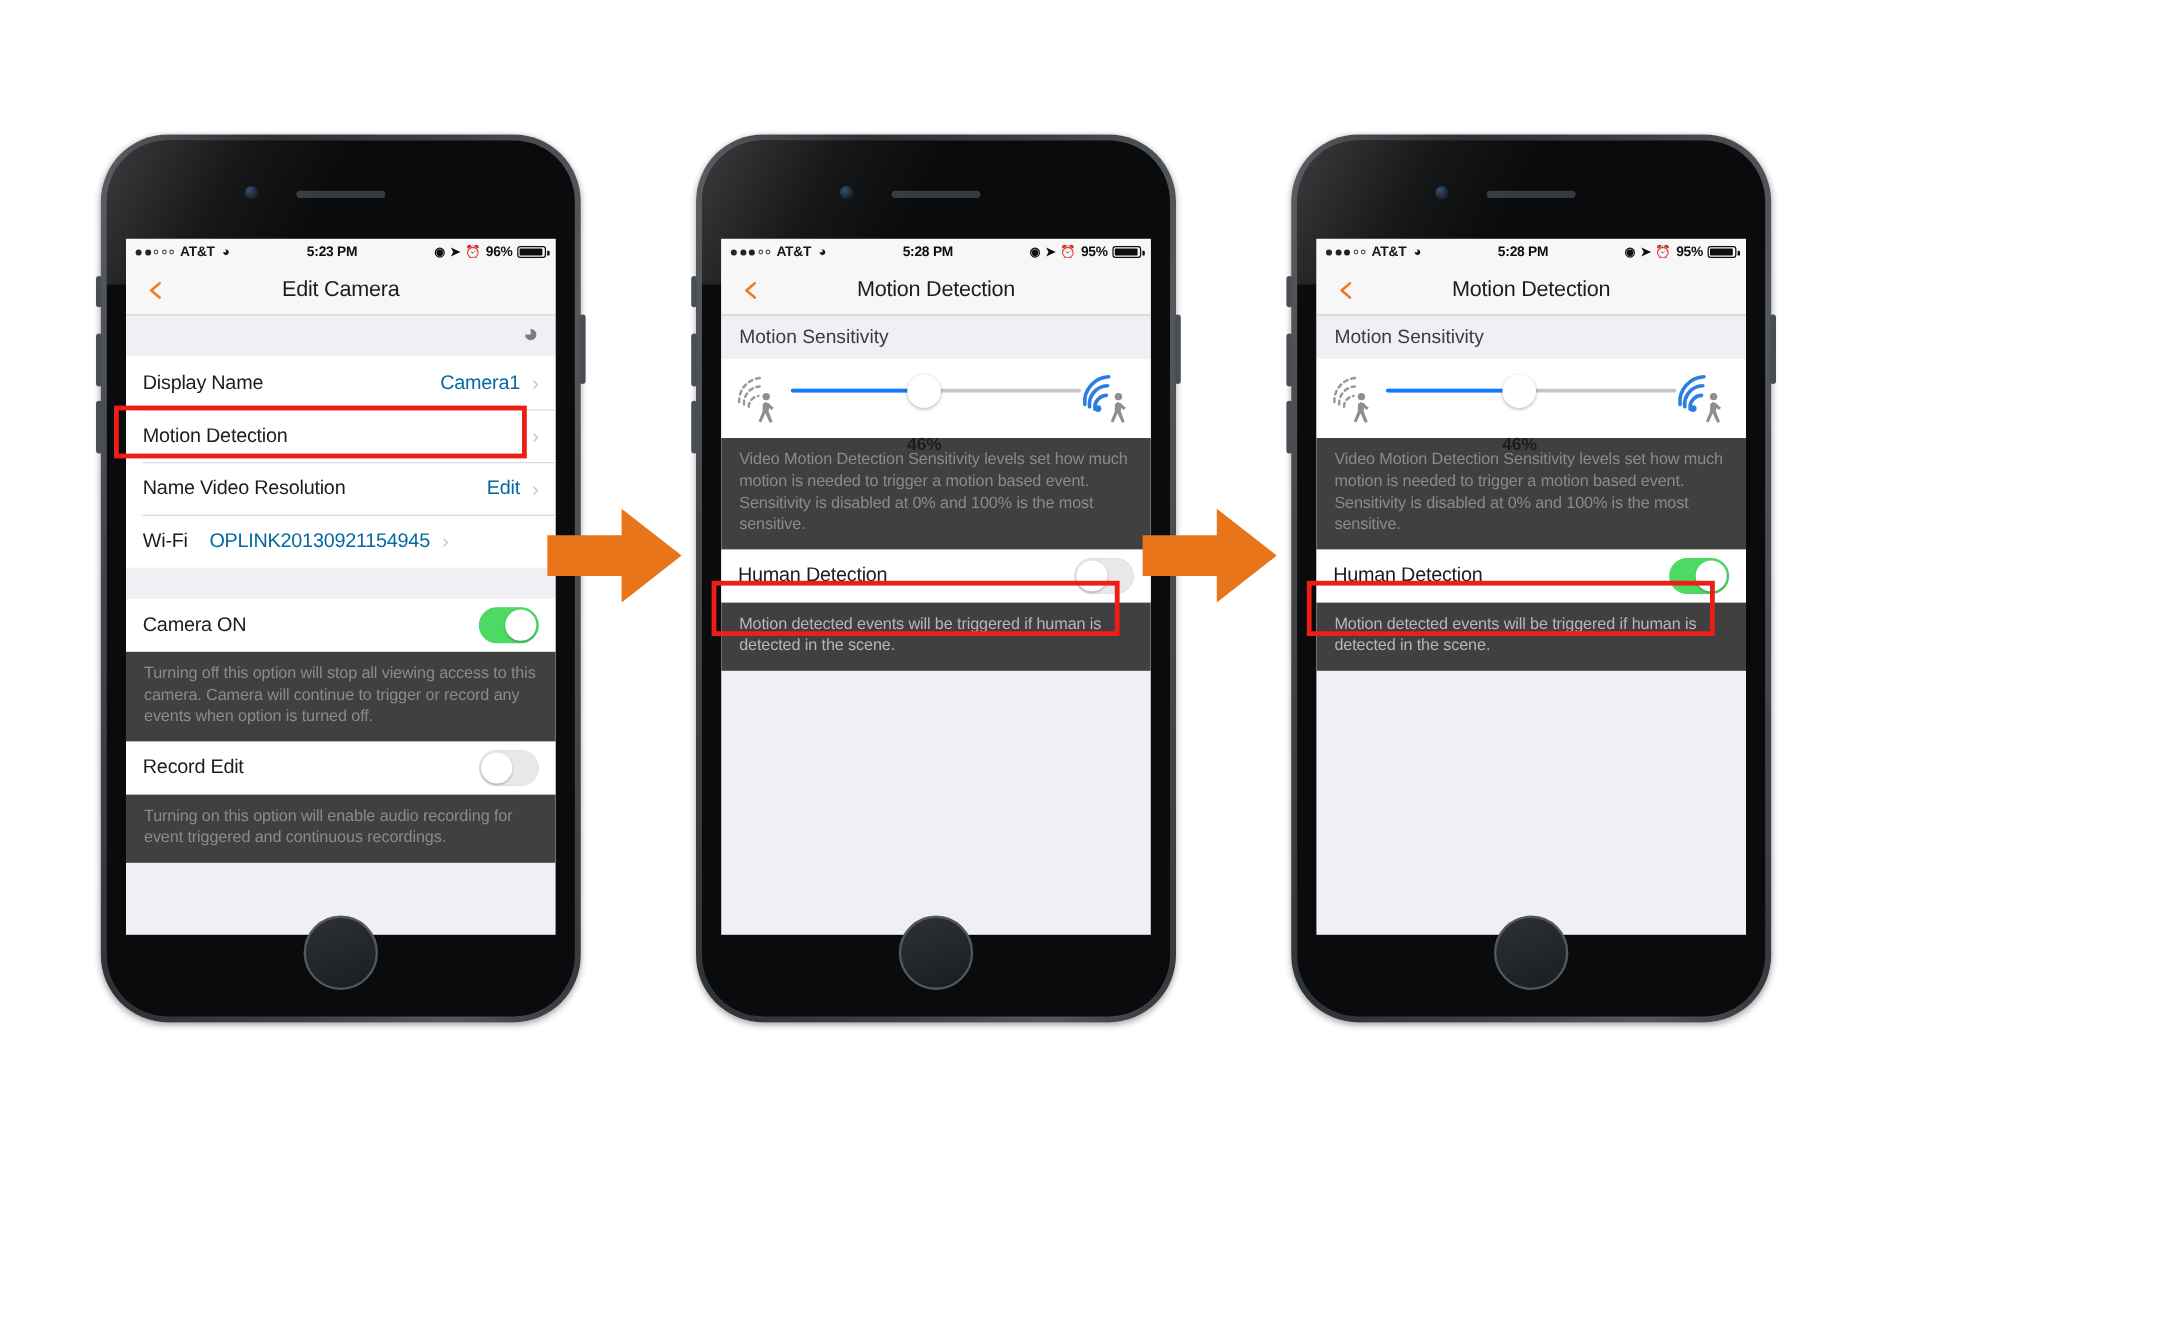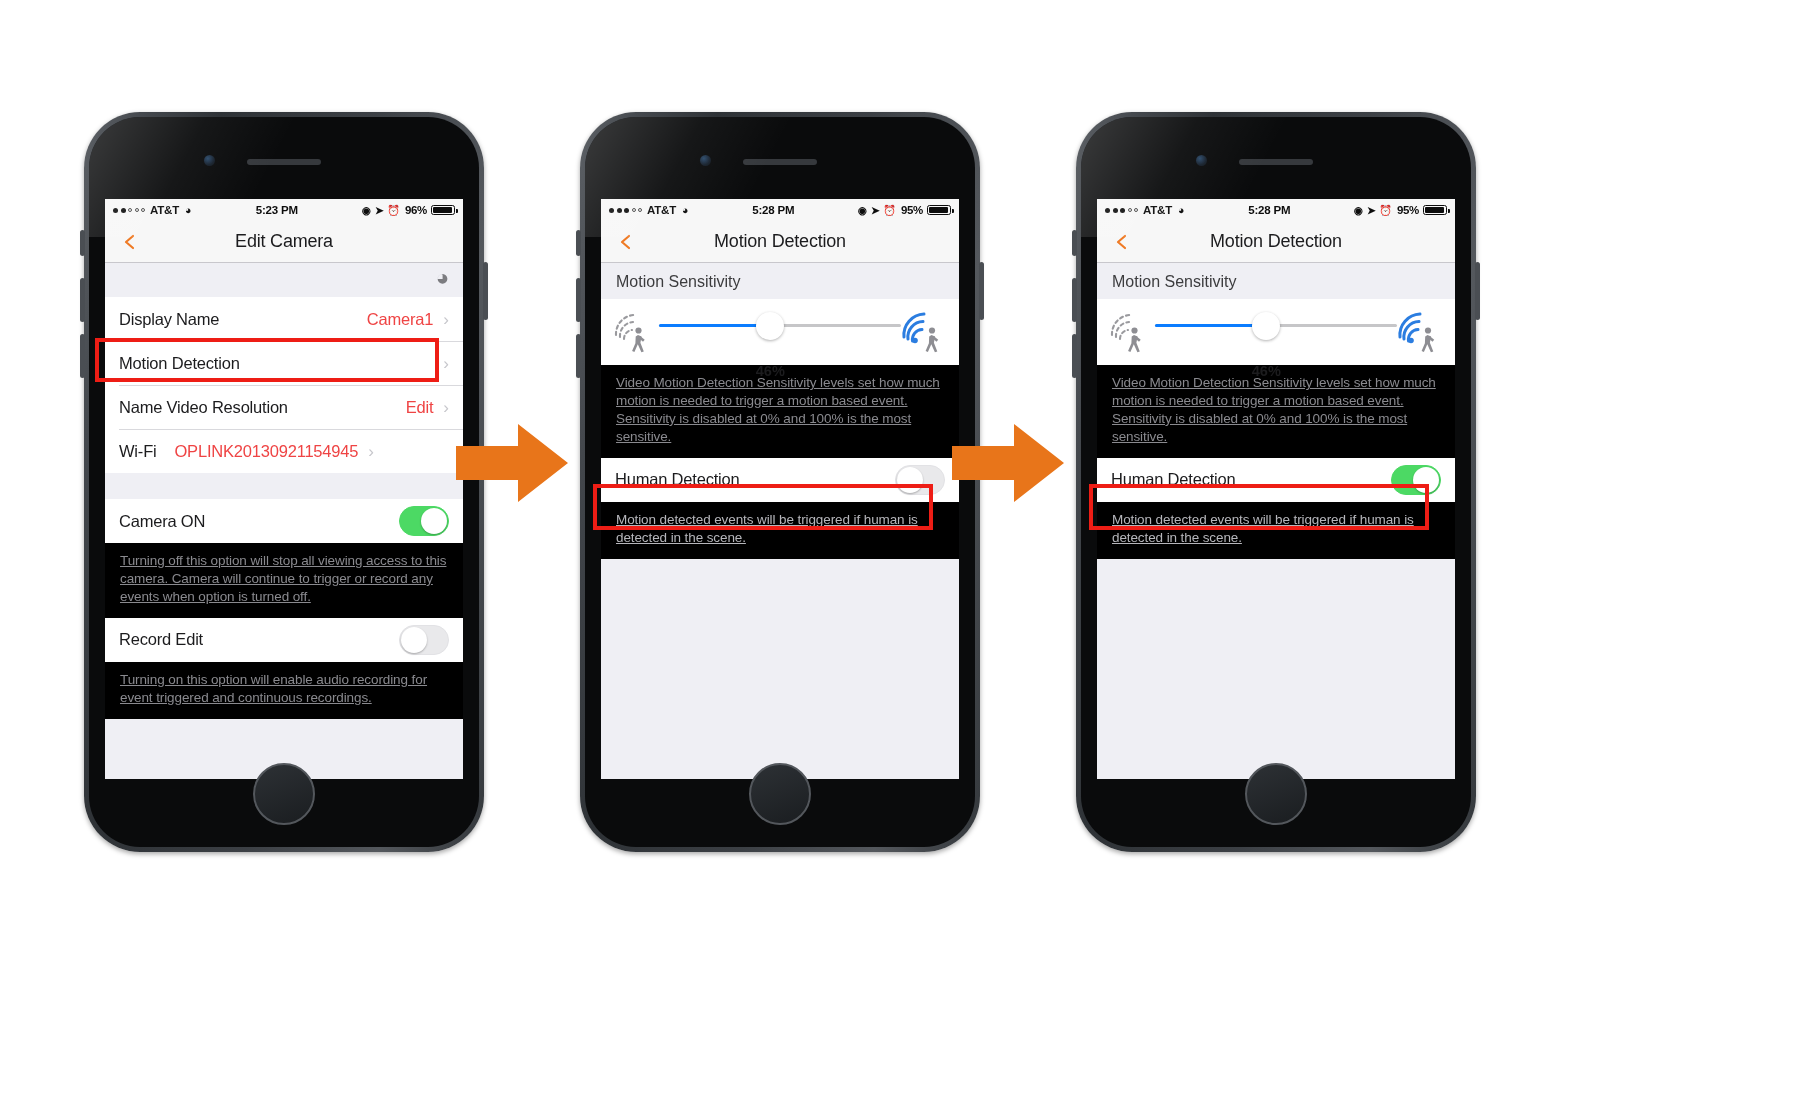--- a/index.html
+++ b/index.html
@@ -126,33 +126,32 @@
     padding: 0 14px;
     font-size: 16.5px; color: #1c1c1e;
     position: relative;
   }
   .row + .row::before {
     content: ""; position: absolute; left: 14px; right: 0; top: 0;
     height: .5px; background: #d9d9dd;
   }
   .row .label { flex-shrink: 0; letter-spacing: -.2px; }
   .row .value {
-    margin-left: auto; color: #ef4444; font-size: 16.5px;
+    margin-left: auto; color: #0369a1; font-size: 16.5px;
     letter-spacing: -.2px; padding-right: 8px;
     overflow: hidden; white-space: nowrap;
   }
   .chev-r { color: #c7c7cc; font-size: 17px; line-height: 1; margin-left: 2px; }
   .row.wifi .value { margin-left: 18px; }
 
   .note {
-    background: #000000;
+    background: #404040;
     padding: 9px 15px 12px;
     font-size: 13.5px; line-height: 1.33; color: #8a8a8f;
     letter-spacing: -.1px;
-    text-decoration: underline;
   }
   .note.faded { color: #b6b6bb; }
 
   
   .toggle {
     margin-left: auto;
     width: 50px; height: 30px; border-radius: 16px;
     position: relative; flex-shrink: 0;
     background: #e9e9eb; border: 1px solid #e2e2e5;
   }

